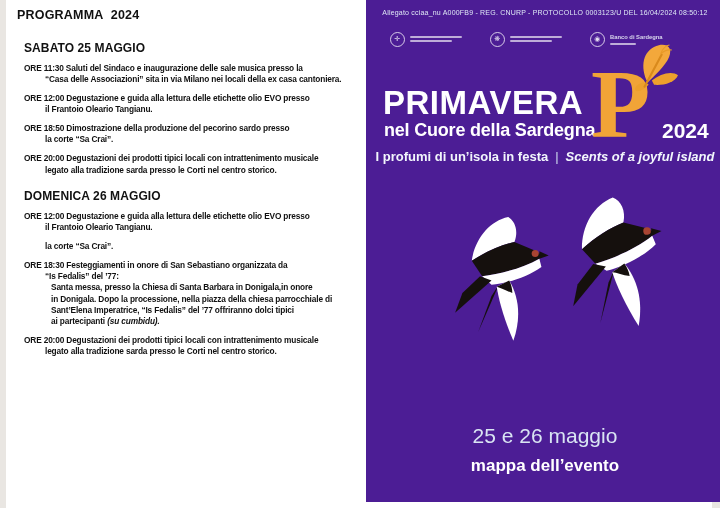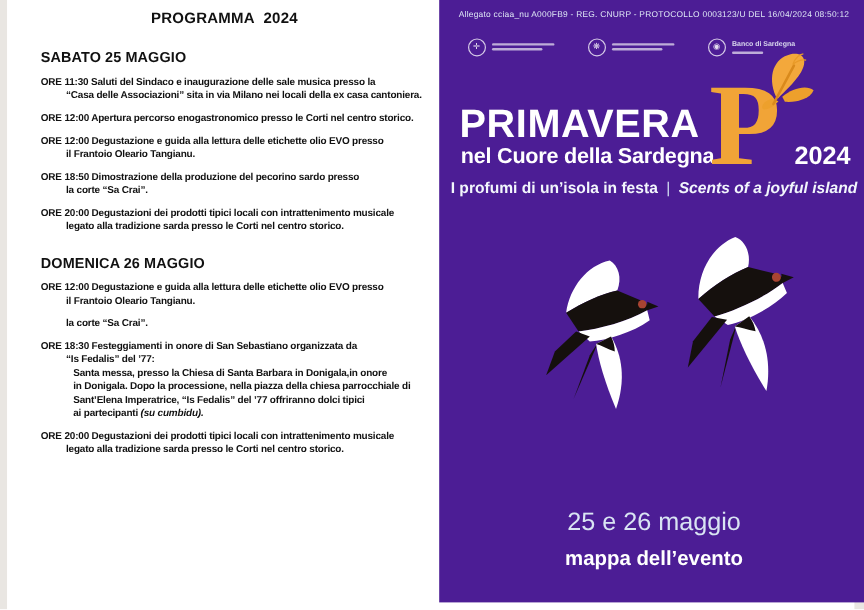--- a/index.html
+++ b/index.html
@@ -5,23 +5,23 @@
   html,body{margin:0;padding:0;background:#ffffff;}
   .page{position:relative;width:720px;height:508px;background:#ffffff;overflow:hidden;
         font-family:"Liberation Sans","DejaVu Sans",sans-serif;}
   .edge{position:absolute;top:0;height:508px;background:#e9e6e2;}
   .edge.left{left:0;width:6px;}
   .edge.right{right:0;width:8px;}
 
   
   .program{position:absolute;left:6px;top:0;width:360px;height:508px;background:#ffffff;
            box-sizing:border-box;padding:8px 4px 0 11px;overflow:hidden;color:#111;}
-  .prog-title{width:340px;text-align:center;font-size:12.5px;font-weight:700;word-spacing:4px;
+  .prog-title{width:340px;font-size:12.5px;font-weight:700;word-spacing:4px;
               margin-bottom:19px;letter-spacing:.2px;}
-  .day{margin:17px;}
+  .day{margin:7px;}
   .day + .day{margin-top:13px;}
   .day-heading{font-size:12px;font-weight:700;margin-bottom:8px;letter-spacing:.1px;}
   .event{margin-bottom:7.5px;font-size:8.3px;font-weight:700;line-height:11.3px;
          letter-spacing:-.15px;white-space:nowrap;}
   .eline{white-space:nowrap;}
   .ind1{padding-left:21px;}
   .ind2{padding-left:27px;}
   .event i{font-style:italic;}
 
   
@@ -64,23 +64,20 @@
   <div class="edge right"></div>
 
   <div class="program">
     <div class="prog-title">PROGRAMMA 2024</div>
     <div id="days">
         <div class="day">
           <div class="day-heading">SABATO 25 MAGGIO</div>
           <div class="event">
             <div class="eline"><span class="etime">ORE 11:30</span><span class="etext"> Saluti del Sindaco e inaugurazione delle sale musica presso la</span></div>
             <div class="eline ind1">“Casa delle Associazioni” sita in via Milano nei locali della ex casa cantoniera.</div>
-          </div>
-          <div class="event">
-            <div class="eline"><span class="etime">ORE 12:00</span><span class="etext"> Apertura percorso enogastronomico presso le Corti nel centro storico.</span></div>
           </div>
           <div class="event">
             <div class="eline"><span class="etime">ORE 12:00</span><span class="etext"> Degustazione e guida alla lettura delle etichette olio EVO presso</span></div>
             <div class="eline ind1">il Frantoio Oleario Tangianu.</div>
           </div>
           <div class="event">
             <div class="eline"><span class="etime">ORE 18:50</span><span class="etext"> Dimostrazione della produzione del pecorino sardo presso</span></div>
             <div class="eline ind1">la corte “Sa Crai”.</div>
           </div>
           <div class="event">

